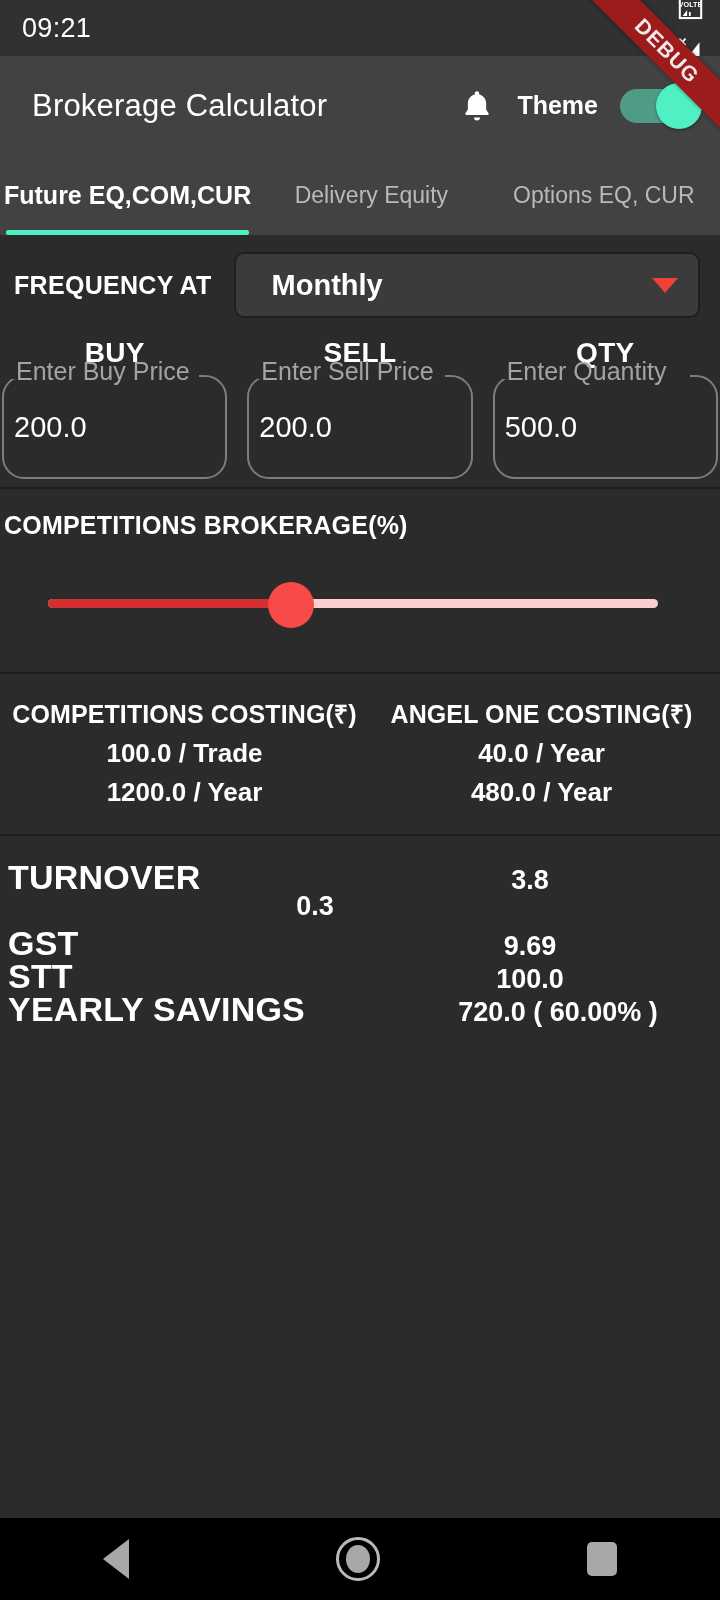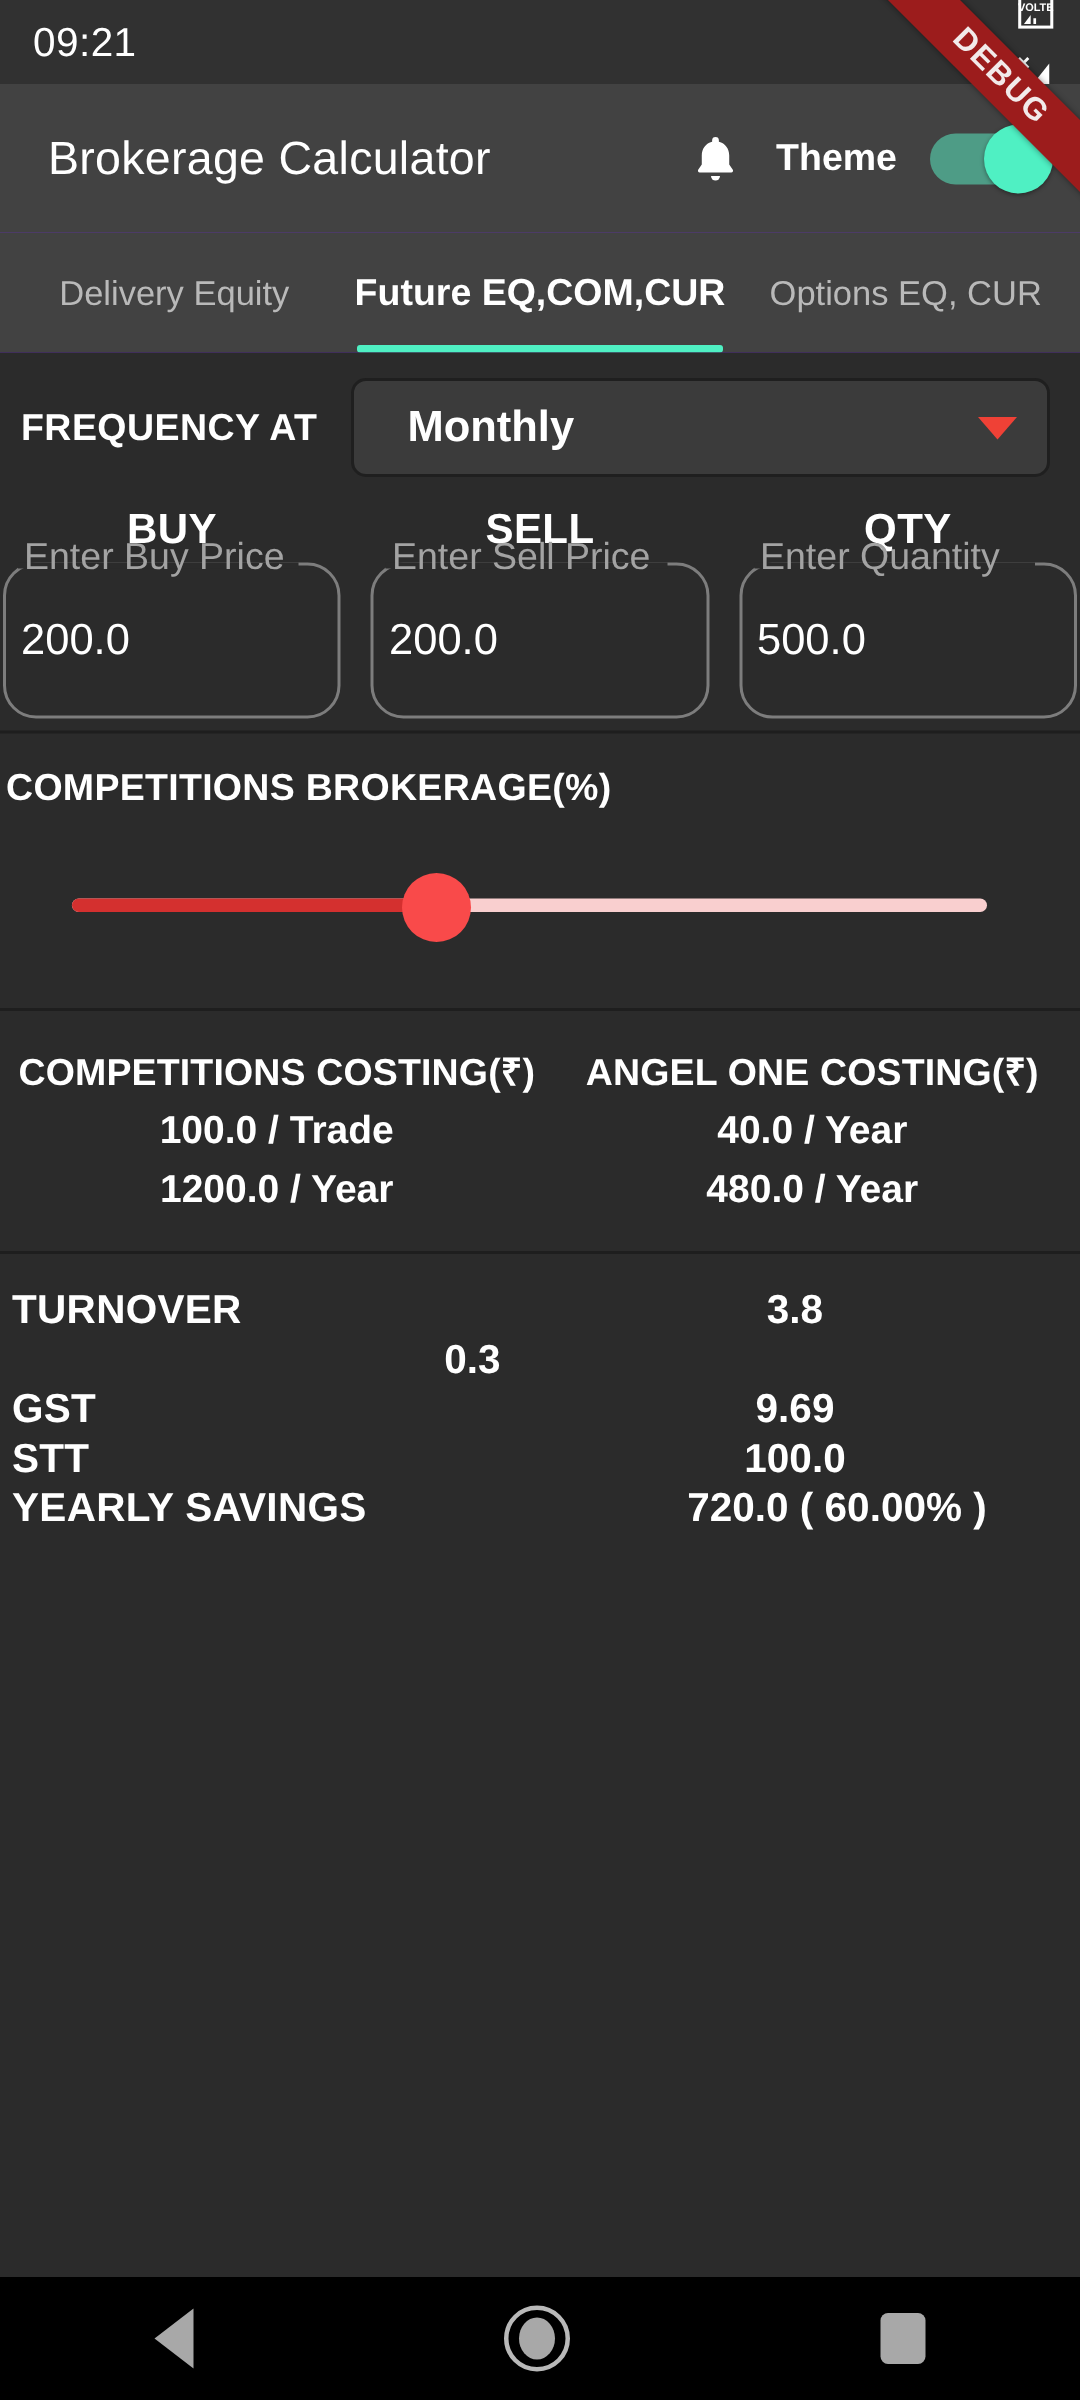--- a/index.html
+++ b/index.html
@@ -135,21 +135,21 @@
   
   .cost-section { display: flex; padding: 22px 0 26px 0; }
   .cost-col { flex: 1 1 0; text-align: center; }
   .cost-col.left { padding-left: 6px; }
   .cost-head { color: #ffffff; font-size: 25px; font-weight: bold; letter-spacing: .1px; }
   .cost-line { color: #ffffff; font-size: 26px; font-weight: bold; margin-top: 8px; }
 
   
   .summary { padding: 22px 0 0 0; }
   .sum-row { display: flex; align-items: baseline; height: 33px; margin-bottom: 0; }
-  .sum-label { width: 430px; padding-left: 8px; color: #ffffff; font-size: 27px; font-weight: bold; letter-spacing: .2px; }
+  .sum-label { width: 430px; padding-left: 8px; color: #ffffff; font-size: 34px; font-weight: bold; letter-spacing: .2px; }
   .sum-value { flex: 1; text-align: center; color: #ffffff; font-size: 27px; font-weight: bold; padding-right: 90px; }
   .sum-row.savings .sum-value { padding-right: 34px; }
 
   
   .navbar {
     position: absolute; bottom: 0; left: 0; width: 720px; height: 82px;
     background: #000000; display: flex; align-items: center; justify-content: space-around;
   }
   .nav-back { width: 0; height: 0; border-top: 20px solid transparent; border-bottom: 20px solid transparent; border-right: 26px solid #a8a8a8; }
   .nav-home { width: 44px; height: 44px; border-radius: 50%; border: 3px solid #b9b9b9; display: flex; align-items: center; justify-content: center; }
@@ -204,26 +204,26 @@
         <path d="M10 19.6h4a2 2 0 0 1-4 0z"></path>
       </svg>
       <div class="theme-label">Theme</div>
       <div class="switch">
         <div class="knob"></div>
       </div>
     </div>
   </div>
 
   <div class="tabs">
-    <div class="tab">
-      <span>Delivery Equity</span>
-    </div>
     <div class="tab active">
       <span>Future EQ,COM,CUR</span>
       <div class="indicator"></div>
+    </div>
+    <div class="tab">
+      <span>Delivery Equity</span>
     </div>
     <div class="tab">
       <span>Options EQ, CUR</span>
     </div>
   </div>
 
   <div class="content">
 
     <div class="freq-row">
       <div class="freq-label">FREQUENCY AT</div>

